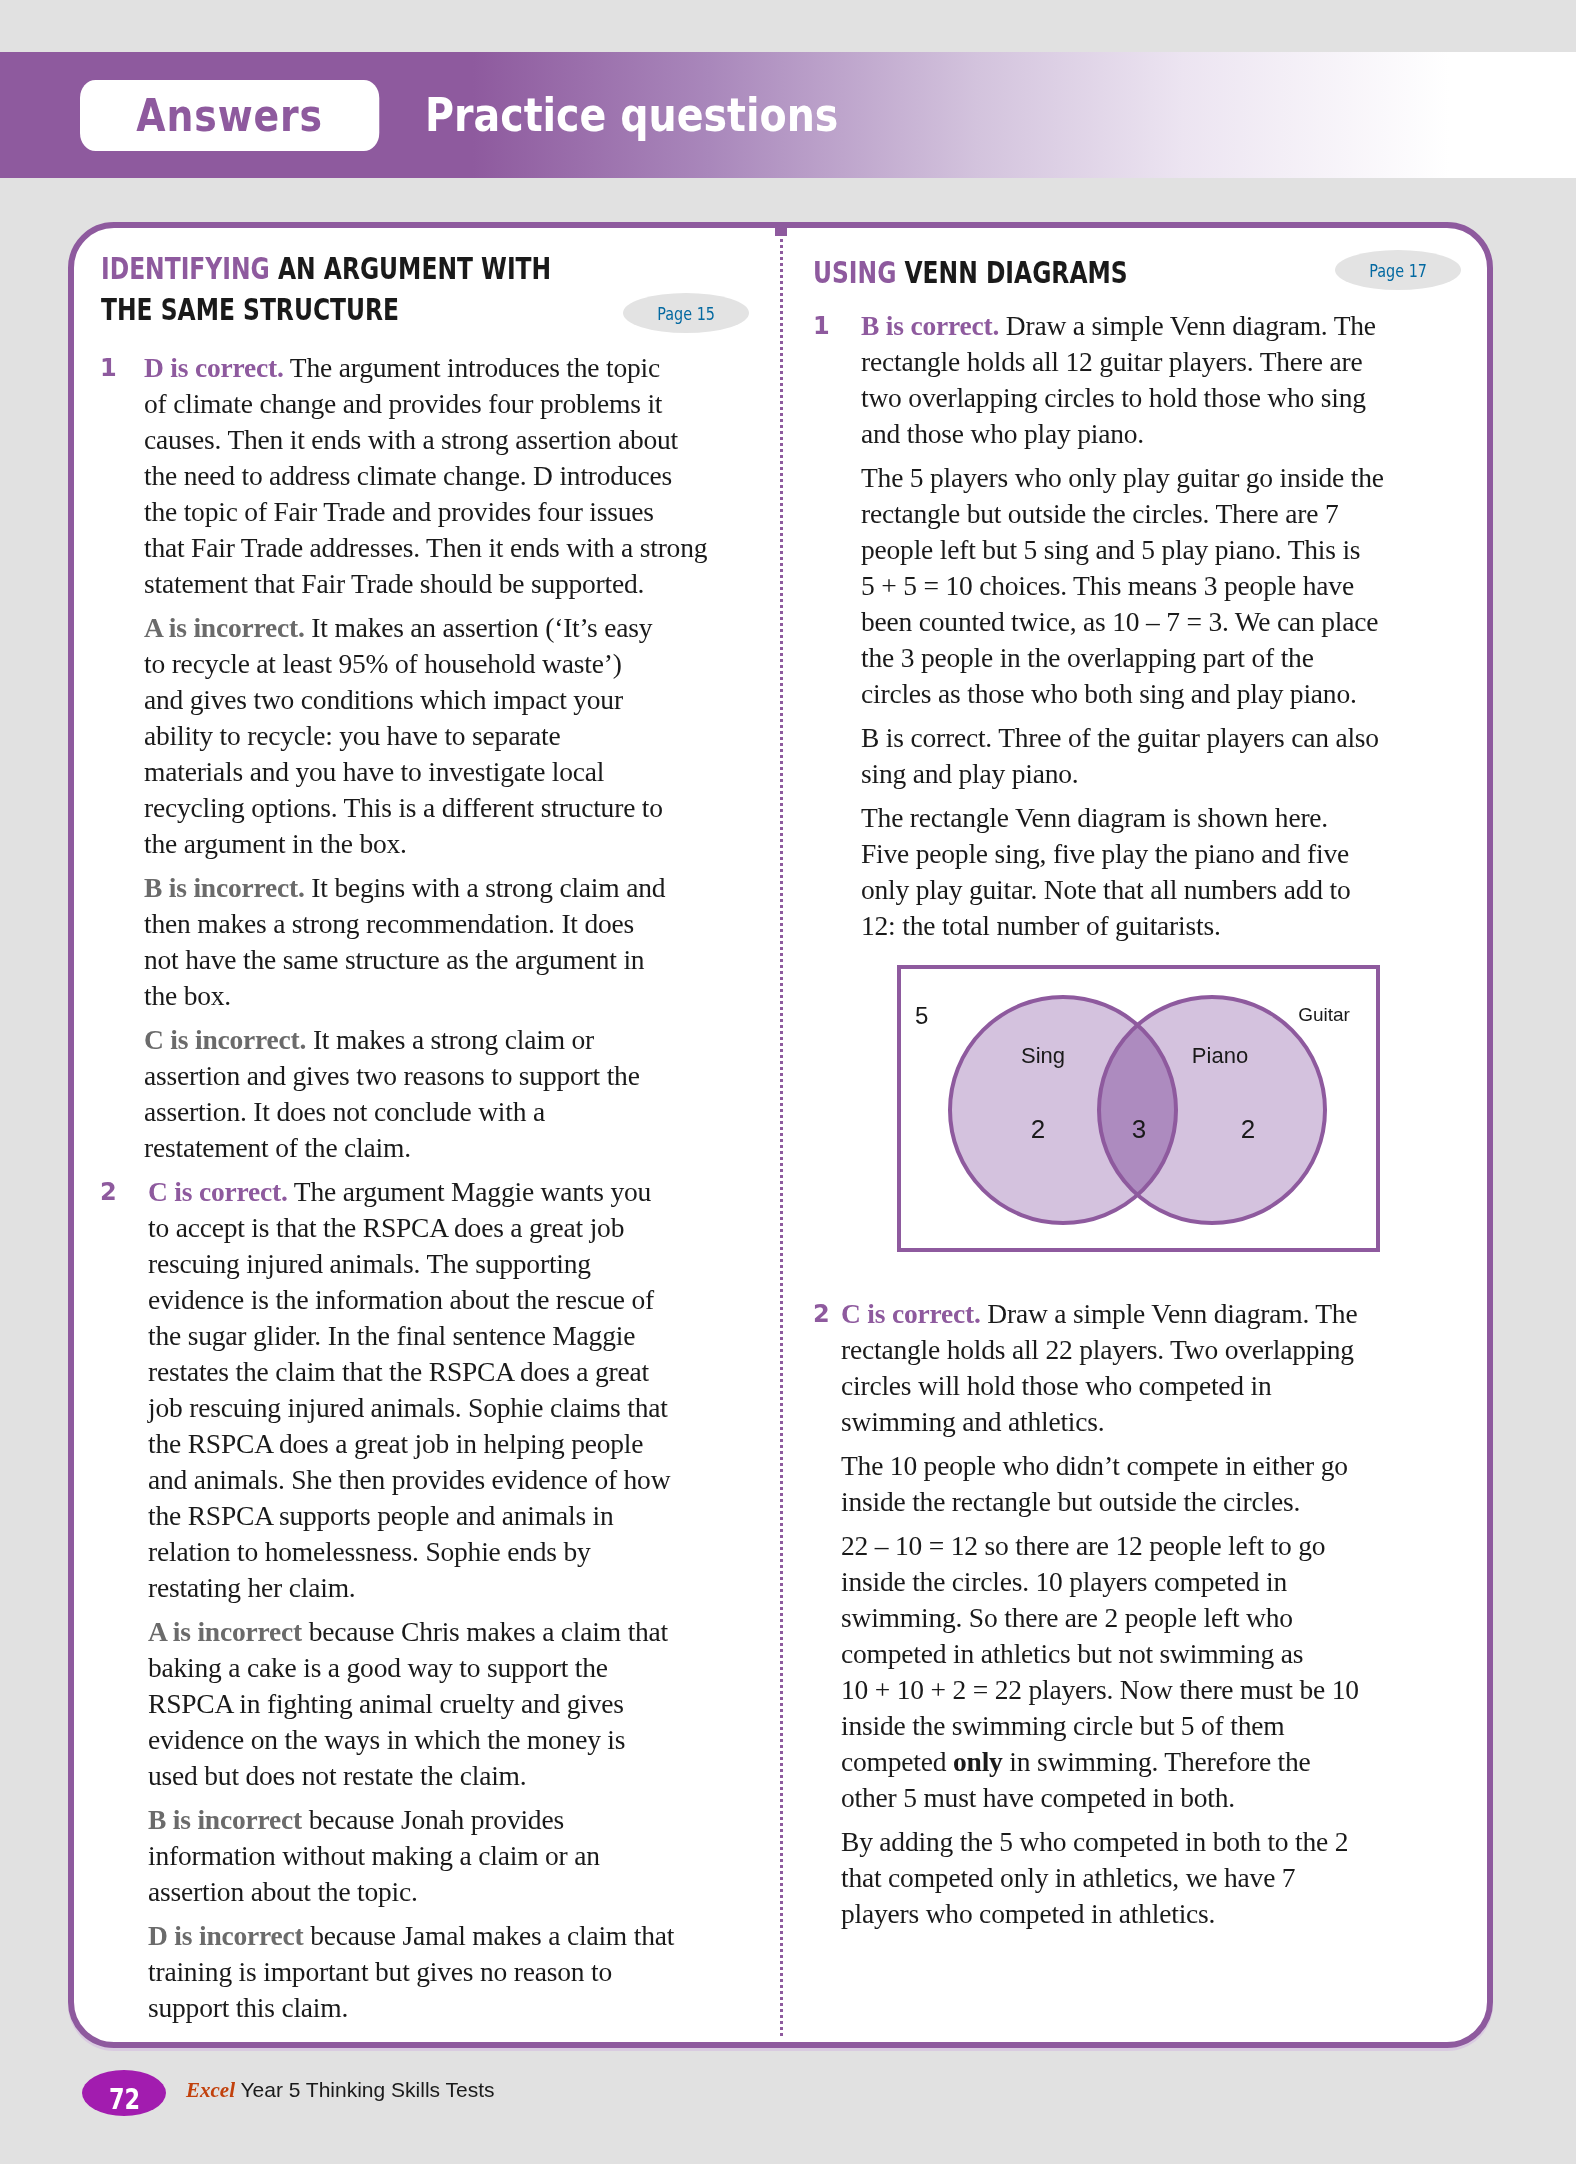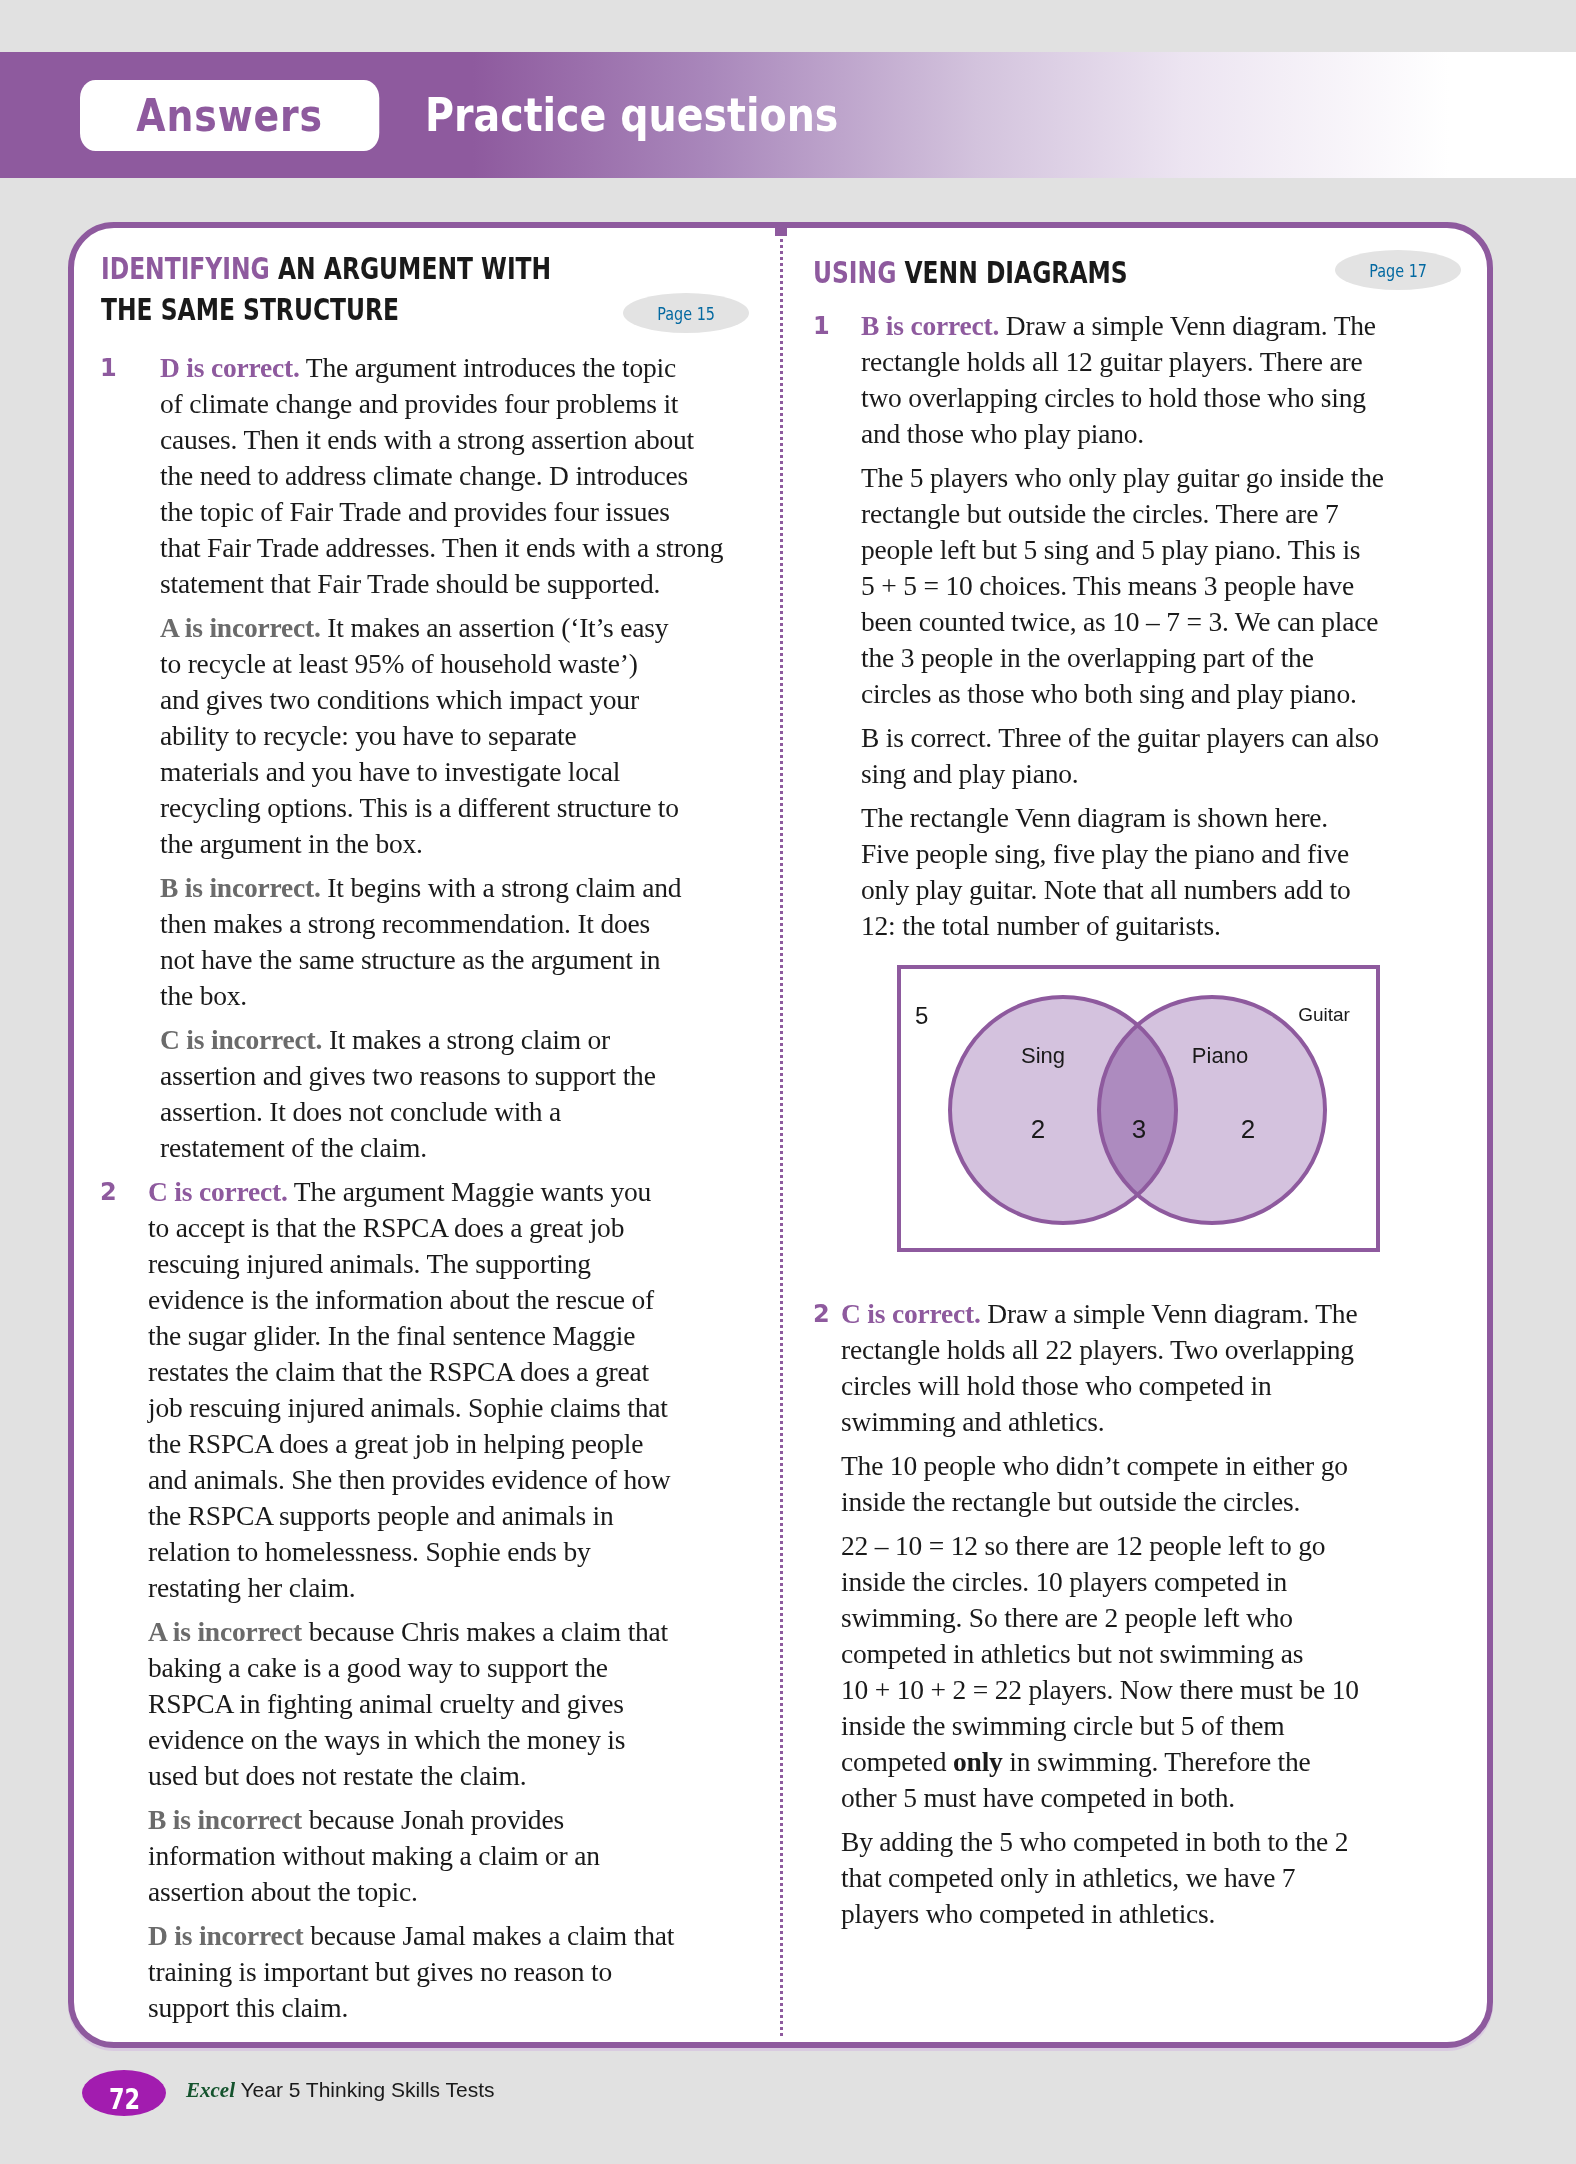--- a/index.html
+++ b/index.html
@@ -70,21 +70,21 @@
   .footer-badge {
     position: absolute; left: 82px; top: 2070px; width: 84px; height: 46px; border-radius: 50%;
     background: #a21caf; color: #ffffff; display: flex; align-items: flex-end; justify-content: center;
     font-family: "DejaVu Sans", sans-serif; font-weight: bold; font-size: 28px;
   }
   .footer-badge span { display: inline-block; transform: scaleX(0.8); }
   .footer-text {
     position: absolute; left: 186px; top: 2078px; font-family: "Liberation Sans", sans-serif;
     font-size: 21px; color: #1a1a1a; white-space: nowrap;
   }
-  .footer-brand { color: #14532d; font-family: "Liberation Serif", serif; font-style: italic; font-weight: bold; }
+  .footer-brand { color: #c2410c; font-family: "Liberation Serif", serif; font-style: italic; font-weight: bold; }
 </style>
 </head>
 <body>
 
 <div class="header-band"></div>
 <div class="answers-pill">
     <span>Answers</span>
   </div>
 <div class="header-title">Practice questions</div>
 
@@ -96,21 +96,21 @@
   <div><span class="accent">IDENTIFYING</span><span> AN ARGUMENT WITH</span></div>
   <div>THE SAME STRUCTURE</div>
 </div>
 <div class="page-pill" style="left:623px; top:293px;">
     <span>Page 15</span>
   </div>
 
 <div class="text-block" id="left-body" style="left:100px; top:350px; width:660px;">
     <div style="position: relative;">
       <div class="q-num" style="left: 0px; top: 0px;">1</div>
-      <div style="margin-left: 60px;">
+      <div style="margin-left: 44px;">
         <div>
           <div class="line"><span class="lead-correct">D is correct.</span><span> The argument introduces the topic</span></div>
           <div class="line"><span>of climate change and provides four problems it</span></div>
           <div class="line"><span>causes. Then it ends with a strong assertion about</span></div>
           <div class="line"><span>the need to address climate change. D introduces</span></div>
           <div class="line"><span>the topic of Fair Trade and provides four issues</span></div>
           <div class="line"><span>that Fair Trade addresses. Then it ends with a strong</span></div>
           <div class="line"><span>statement that Fair Trade should be supported.</span></div>
         </div>
         <div class="para-gap"></div>

